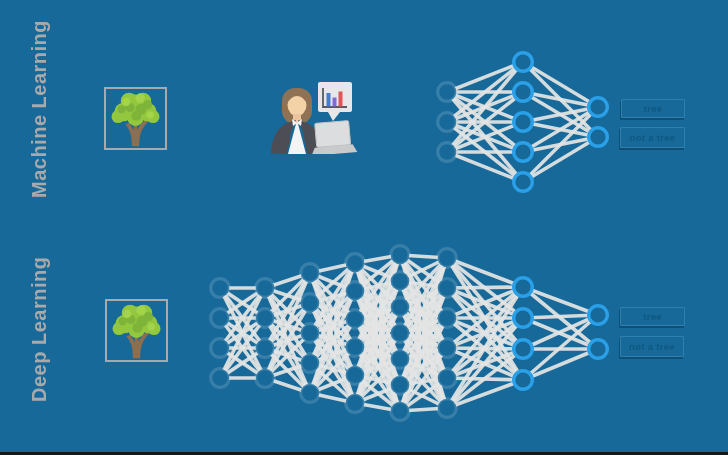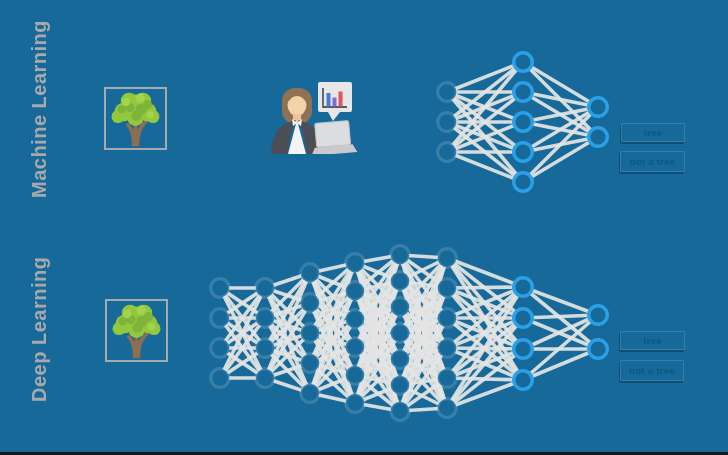--- a/index.html
+++ b/index.html
@@ -39,21 +39,20 @@
   .edge{stroke:var(--edge);stroke-width:3.6;opacity:.93;}
   .node{fill:var(--background);}
   .node.bright{stroke:var(--ring-bright);stroke-width:3.4;}
   .node.faint{stroke:var(--ring-faint);stroke-width:3.2;}
   .out-box{
     position:absolute;border:1.5px solid var(--output-border);border-radius:1px;
     display:flex;align-items:center;justify-content:center;
     font-size:9.5px;font-weight:bold;color:var(--output-text);
     box-shadow:-1px 2px 0 rgba(9,48,70,0.45);
     letter-spacing:.3px;
-    margin-top:24px;
   }
   .bottom-bar{position:absolute;left:0;right:0;bottom:0;height:3px;background:var(--bottom-bar);}
 </style>
 </head>
 <body>
 
 <div class="canvas">
 
   <div class="row-label ml">Machine Learning</div>
   <div class="row-label dl">Deep Learning</div>

